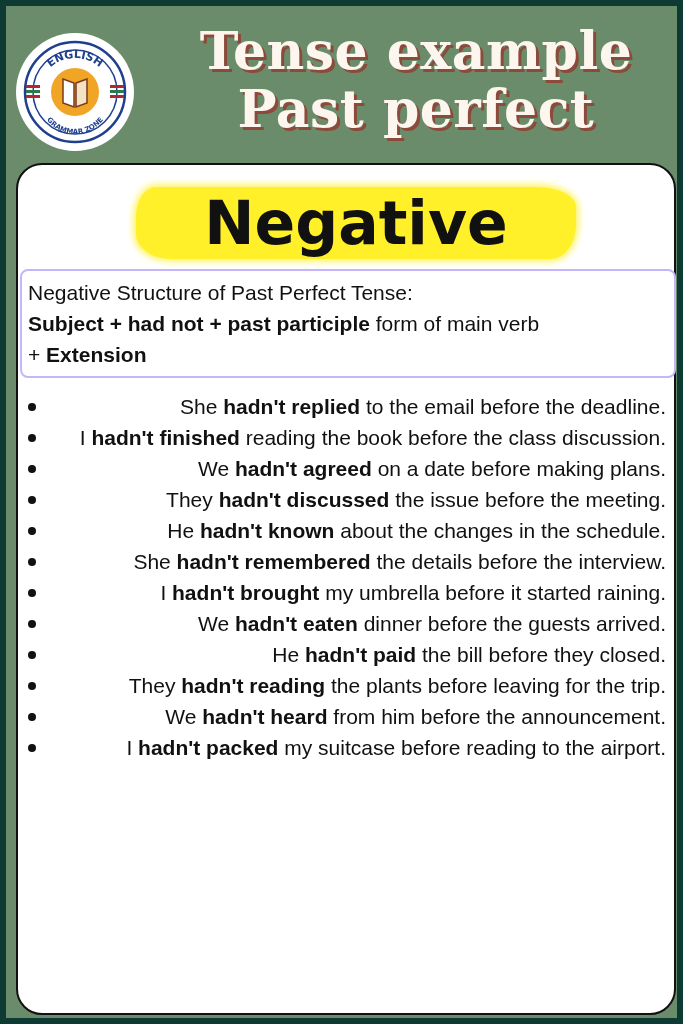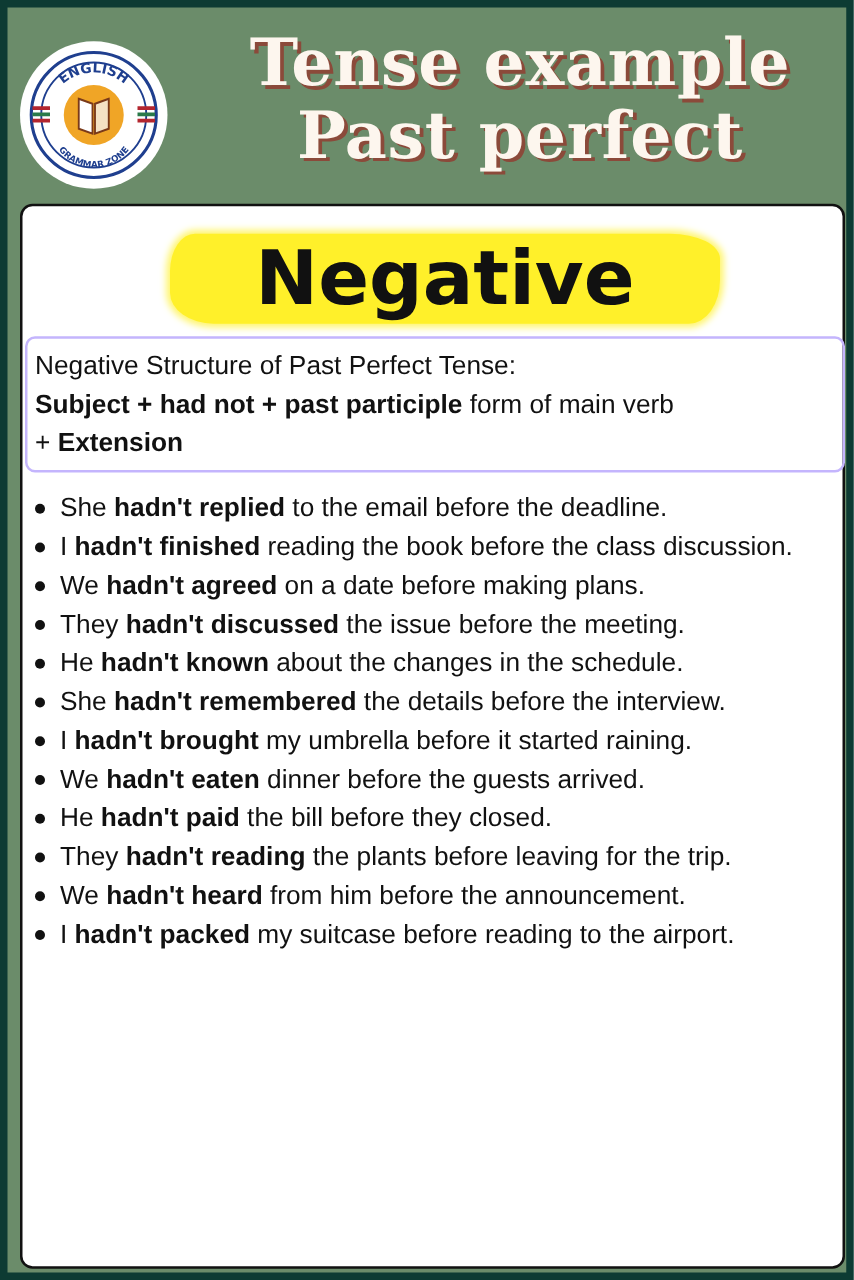--- a/index.html
+++ b/index.html
@@ -34,21 +34,21 @@
     line-height: 58px;
     text-shadow: 3px 3px 0 #8b4a3a;
     letter-spacing: 0.5px;
   }
   .card {
     position: absolute;
     left: 10px; top: 157px;
     width: 656px; height: 848px;
     background: #ffffff;
     border: 2px solid #111;
-    border-radius: 10px;
+    border-radius: 26px;
   }
   .headline-wrap {
     position: absolute;
     left: 118px; top: 14px;
     width: 440px; height: 88px;
   }
   .brush {
     position: absolute;
     left: 0; top: 8px; width: 440px; height: 72px;
     background: #fff02a;
@@ -85,20 +85,21 @@
     margin: 0; padding: 0;
     list-style: none;
     font-family: "Liberation Sans", sans-serif;
     font-size: 21px;
     line-height: 31px;
     color: #111;
   }
   .examples li {
     position: relative;
     padding-left: 22px;
+    text-align: right;
   }
   .examples li .bullet {
     position: absolute;
     left: 2px; top: 12px;
     width: 8px; height: 8px;
     border-radius: 50%;
     background: #111;
   }
   .examples b { font-weight: bold; }
 </style>

